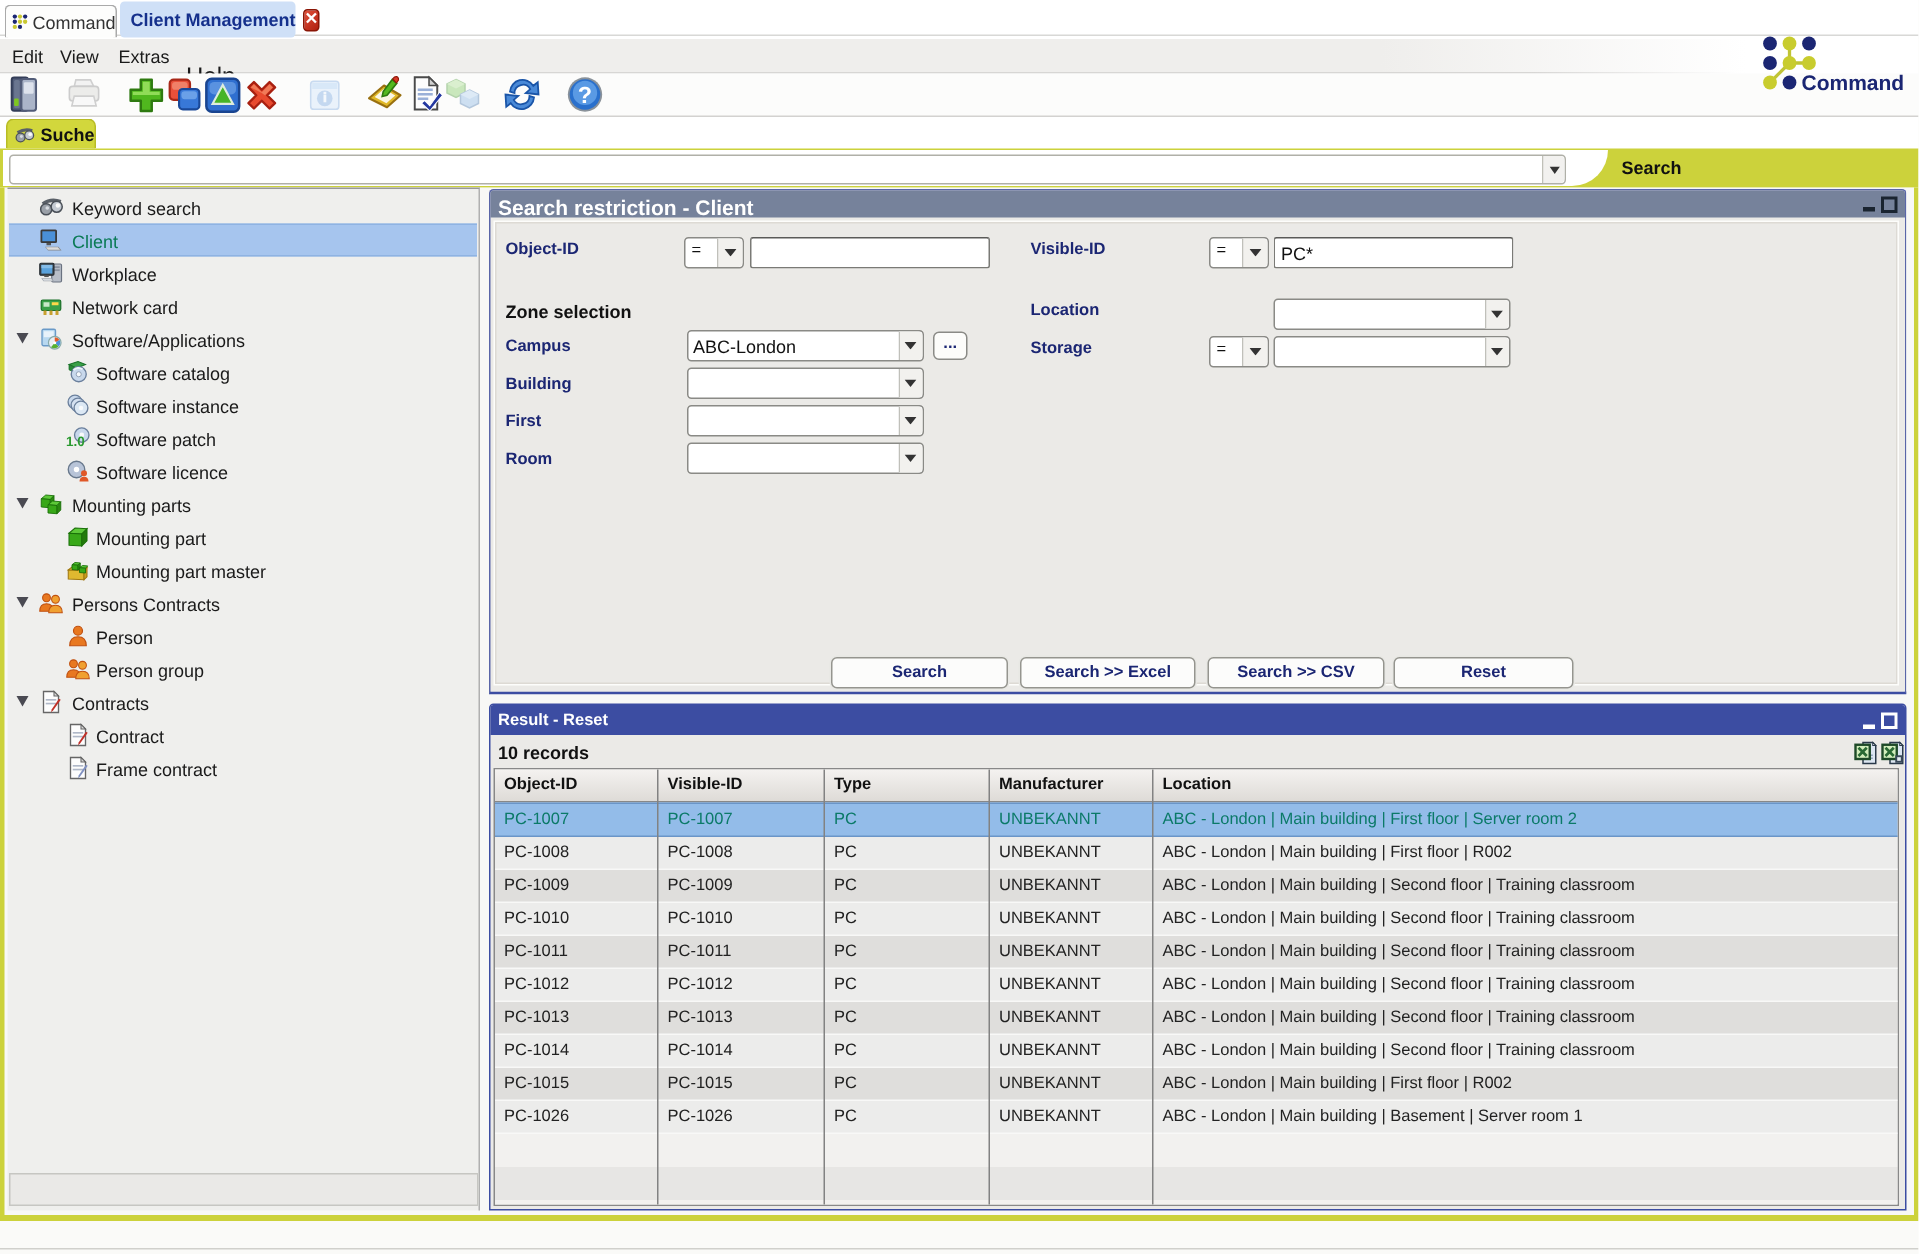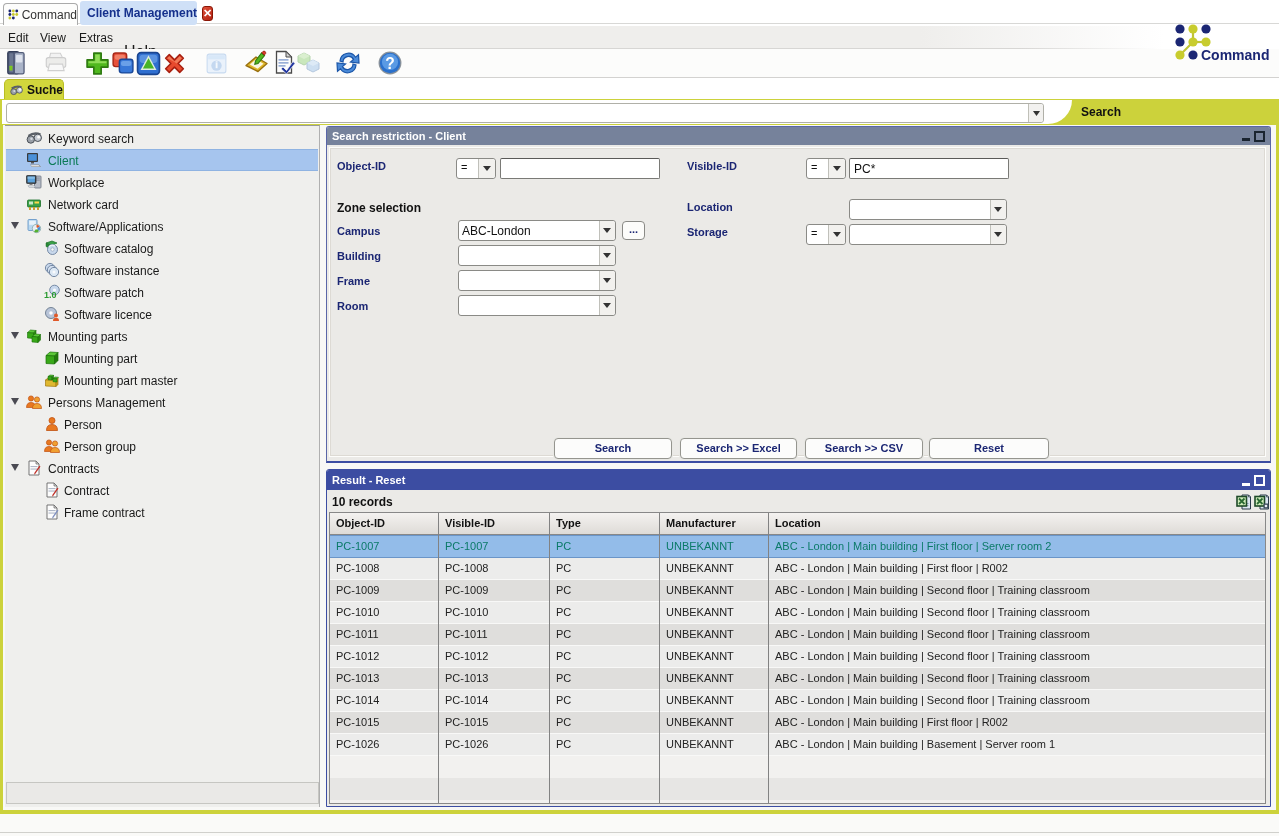--- a/index.html
+++ b/index.html
@@ -253,21 +253,21 @@
 <path d="M9 6.5 L13 6.8 L13 10 L9 9.7 Z" fill="#38a818" stroke="#1a7008" stroke-width="0.6"></path>
 </svg></div>
 <div class="abs" style="left:64px;top:374px;font-size:12px;color:#1a1a1a">Mounting part master</div>
 <div class="abs" style="left:11px;top:398px;width:0;height:0;border-left:4.5px solid transparent;border-right:4.5px solid transparent;border-top:7px solid #4a4a52"></div>
 <div class="abs" style="left:26px;top:394px;width:16px;height:16px"><svg width="16" height="16" viewBox="0 0 16 16">
 <circle cx="5" cy="4.5" r="2.6" fill="#e87820" stroke="#c05010" stroke-width="0.7"></circle>
 <path d="M0.5 13.5 Q0.5 8.5 5 8.5 Q9.5 8.5 9.5 13.5 Z" fill="#e87820" stroke="#c05010" stroke-width="0.7"></path>
 <circle cx="11" cy="5.5" r="2.6" fill="#f0a030" stroke="#c05010" stroke-width="0.7"></circle>
 <path d="M6.5 14.5 Q6.5 9.5 11 9.5 Q15.5 9.5 15.5 14.5 Z" fill="#f0a030" stroke="#c05010" stroke-width="0.7"></path>
 </svg></div>
-<div class="abs" style="left:48px;top:396px;font-size:12px;color:#1a1a1a">Persons Management</div>
+<div class="abs" style="left:48px;top:396px;font-size:12px;color:#1a1a1a">Persons Contracts</div>
 <div class="abs" style="left:44px;top:416px;width:16px;height:16px"><svg width="16" height="16" viewBox="0 0 16 16">
 <circle cx="8" cy="4.5" r="3" fill="#e87820" stroke="#c05010" stroke-width="0.8"></circle>
 <path d="M2.5 14.5 Q2.5 8.5 8 8.5 Q13.5 8.5 13.5 14.5 Z" fill="#e87820" stroke="#c05010" stroke-width="0.8"></path>
 </svg></div>
 <div class="abs" style="left:64px;top:418px;font-size:12px;color:#1a1a1a">Person</div>
 <div class="abs" style="left:44px;top:438px;width:16px;height:16px"><svg width="16" height="16" viewBox="0 0 16 16">
 <circle cx="5" cy="4.5" r="2.6" fill="#e87820" stroke="#c05010" stroke-width="0.7"></circle>
 <path d="M0.5 13.5 Q0.5 8.5 5 8.5 Q9.5 8.5 9.5 13.5 Z" fill="#e87820" stroke="#c05010" stroke-width="0.7"></path>
 <circle cx="11" cy="5.5" r="2.6" fill="#f0a030" stroke="#c05010" stroke-width="0.7"></circle>
 <path d="M6.5 14.5 Q6.5 9.5 11 9.5 Q15.5 9.5 15.5 14.5 Z" fill="#f0a030" stroke="#c05010" stroke-width="0.7"></path>
@@ -293,21 +293,21 @@
 <div class="abs" style="left:44px;top:504px;width:16px;height:16px"><svg width="16" height="16" viewBox="0 0 16 16">
 <path d="M3 1 L10 1 L13 4 L13 15 L3 15 Z" fill="#fdfdfd" stroke="#666" stroke-width="0.9"></path>
 <path d="M10 1 L10 4 L13 4 Z" fill="#d8d8d8" stroke="#666" stroke-width="0.7"></path>
 <rect x="4.5" y="6" width="7" height="1.1" fill="#b0b8c8"></rect>
 <rect x="4.5" y="8.5" width="7" height="1.1" fill="#b0b8c8"></rect>
 <path d="M14.5 6.5 L9.5 13.5 L8 14.8 L8.5 12.8 L13.3 5.8 Z" fill="#8090c0"></path>
 </svg></div>
 <div class="abs" style="left:64px;top:506px;font-size:12px;color:#1a1a1a">Frame contract</div>
 <div class="abs" style="left:326px;top:126px;width:945px;height:337px;background:#ebeae7;border:1px solid #5a66a8;border-bottom:2px solid #3c4da2;border-radius:3px 3px 0 0"></div>
 <div class="abs" style="left:327px;top:127px;width:943px;height:18px;background:#76829b;border-radius:2px 2px 0 0"></div>
-<div class="abs" style="left:332px;top:130px;font-size:11px;font-weight:bold;color:#fff">Search restriction - Client</div>
+<div class="abs" style="left:332px;top:130px;font-size:14px;font-weight:bold;color:#fff">Search restriction - Client</div>
 <div class="abs" style="left:329px;top:147px;width:937px;height:310px;border:1px solid #fdfdfb;box-shadow:0 0 0 1px #dddad4 inset"></div>
 <div class="abs" style="left:1242px;top:138px;width:8px;height:3px;background:#1a2430"></div>
 <div class="abs" style="left:1254px;top:131px;width:11px;height:11px;border:2px solid #1a2430"></div>
 <div class="abs" style="left:337px;top:160px;font-size:11px;font-weight:bold;color:#1b2673">Object-ID</div>
 <div class="abs" style="left:456px;top:158px;width:40px;height:21px;background:#fff;border:1px solid #8a8a86;border-radius:3px"></div>
 <div class="abs" style="left:461px;top:161px;font-size:11px;color:#111">=</div>
 <div class="abs" style="left:478px;top:159px;width:17px;height:19px;background:#f2f1ee;border-left:1px solid #c0c0ba;border-radius:0 3px 3px 0"></div>
 <svg class="abs" style="left:483px;top:166px" width="8" height="5" viewBox="0 0 8 5">
     <path d="M0 0 L8 0 L4 5 Z" fill="#333"></path>
   </svg>
@@ -347,21 +347,21 @@
 <div class="abs" style="left:990px;top:225px;width:16px;height:19px;background:#f2f1ee;border-left:1px solid #c0c0ba;border-radius:0 3px 3px 0"></div>
 <svg class="abs" style="left:994px;top:232px" width="8" height="5" viewBox="0 0 8 5">
     <path d="M0 0 L8 0 L4 5 Z" fill="#333"></path>
   </svg>
 <div class="abs" style="left:337px;top:250px;font-size:11px;font-weight:bold;color:#1b2673">Building</div>
 <div class="abs" style="left:458px;top:245px;width:158px;height:21px;background:#fff;border:1px solid #8a8a86;border-radius:3px"></div>
 <div class="abs" style="left:599px;top:246px;width:16px;height:19px;background:#f2f1ee;border-left:1px solid #c0c0ba;border-radius:0 3px 3px 0"></div>
 <svg class="abs" style="left:603px;top:253px" width="8" height="5" viewBox="0 0 8 5">
     <path d="M0 0 L8 0 L4 5 Z" fill="#333"></path>
   </svg>
-<div class="abs" style="left:337px;top:275px;font-size:11px;font-weight:bold;color:#1b2673">Frame</div>
+<div class="abs" style="left:337px;top:275px;font-size:11px;font-weight:bold;color:#1b2673">First</div>
 <div class="abs" style="left:458px;top:270px;width:158px;height:21px;background:#fff;border:1px solid #8a8a86;border-radius:3px"></div>
 <div class="abs" style="left:599px;top:271px;width:16px;height:19px;background:#f2f1ee;border-left:1px solid #c0c0ba;border-radius:0 3px 3px 0"></div>
 <svg class="abs" style="left:603px;top:278px" width="8" height="5" viewBox="0 0 8 5">
     <path d="M0 0 L8 0 L4 5 Z" fill="#333"></path>
   </svg>
 <div class="abs" style="left:337px;top:300px;font-size:11px;font-weight:bold;color:#1b2673">Room</div>
 <div class="abs" style="left:458px;top:295px;width:158px;height:21px;background:#fff;border:1px solid #8a8a86;border-radius:3px"></div>
 <div class="abs" style="left:599px;top:296px;width:16px;height:19px;background:#f2f1ee;border-left:1px solid #c0c0ba;border-radius:0 3px 3px 0"></div>
 <svg class="abs" style="left:603px;top:303px" width="8" height="5" viewBox="0 0 8 5">
     <path d="M0 0 L8 0 L4 5 Z" fill="#333"></path>

